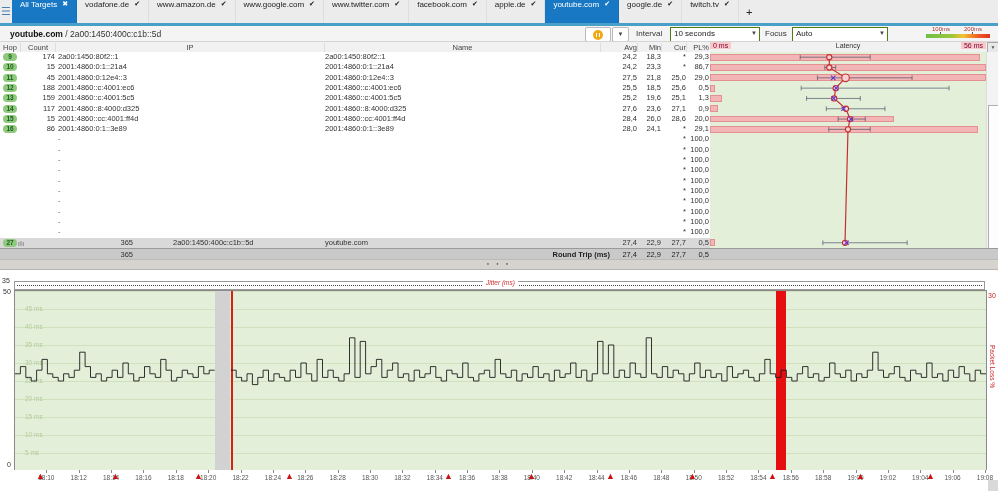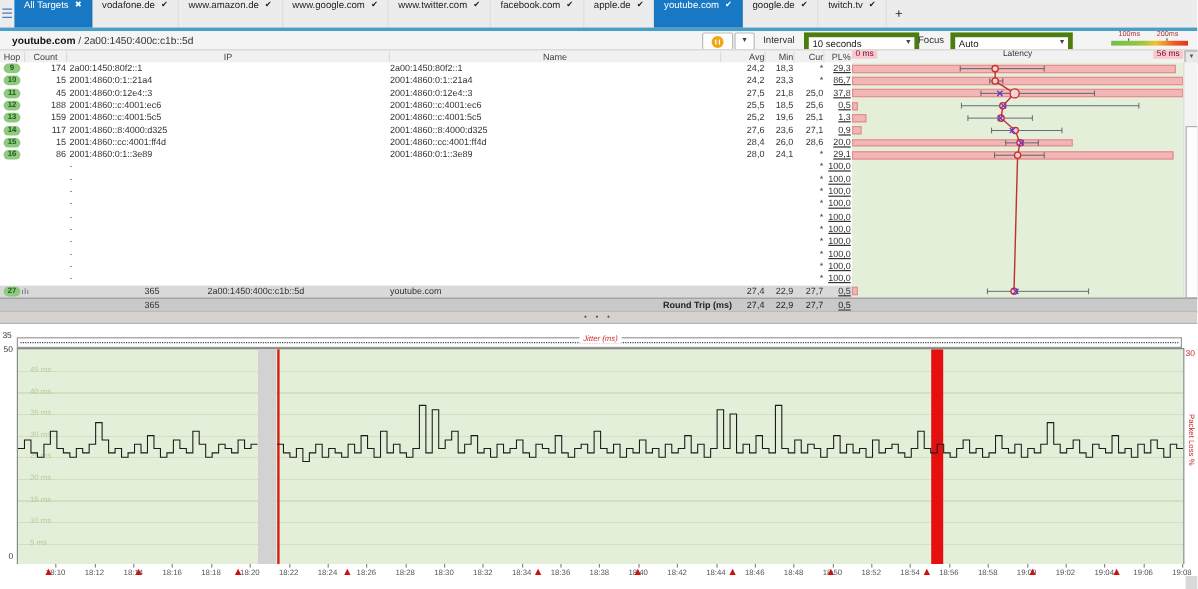--- a/index.html
+++ b/index.html
@@ -14,42 +14,42 @@
   .tab-plus{display:flex;align-items:center;padding:0 7px;font-size:11px;color:#222;cursor:pointer;}
   
   .toolbar{position:absolute;left:0;top:26px;width:998px;height:15px;background:#f4f4f4;}
   .target-title{position:absolute;left:10px;top:3px;font-size:8.5px;color:#333;}
   .target-title b{color:#111;}
   .pausebtn{position:absolute;left:585px;top:1px;width:24px;height:13px;background:#fff;border:1px solid #bbb;border-radius:2px;display:flex;align-items:center;justify-content:center;cursor:pointer;}
   .pausecircle{width:10px;height:10px;border-radius:50%;background:#f0a818;display:flex;align-items:center;justify-content:center;gap:1.5px;}
   .pausecircle i{display:block;width:1.5px;height:4px;background:#fff;}
   .caretbtn{position:absolute;left:612px;top:1px;width:15px;height:13px;background:#fff;border:1px solid #bbb;border-radius:2px;font-size:6px;color:#444;text-align:center;line-height:12px;cursor:pointer;}
   .tb-label{position:absolute;top:3px;font-size:8px;color:#333;}
-  .tb-select{position:absolute;top:1px;height:11px;background:#fff;border:4px solid #4d7c0f;font-size:8px;color:#222;padding:1px 3px;cursor:pointer;}
+  .tb-select{position:absolute;top:1px;height:11px;background:#fff;border:1px solid #4d7c0f;font-size:8px;color:#222;padding:1px 3px;cursor:pointer;}
   .tb-select .sel-caret{position:absolute;right:2px;top:2px;font-size:6px;color:#444;}
   .legend{position:absolute;left:926px;top:1px;width:64px;height:12px;}
   .legend .bar{position:absolute;left:0;top:7px;width:64px;height:4px;background:linear-gradient(to right,#6fbf45 0%,#9cc63c 40%,#f2c232 58%,#ef5a23 82%,#e03222 100%);}
   .legend .l1{position:absolute;left:6px;top:-1px;font-size:6px;color:#a33;}
   .legend .l2{position:absolute;left:38px;top:-1px;font-size:6px;color:#a33;}
   .legend .t1{position:absolute;left:14px;top:5px;width:1px;height:2px;background:#555;}
   .legend .t2{position:absolute;left:46px;top:5px;width:1px;height:2px;background:#555;}
   
   .thead{position:absolute;left:0;top:41px;width:998px;height:11px;background:#f1f1f1;border-top:1px solid #d5d5d5;border-bottom:1px solid #cfcfcf;font-size:7.5px;color:#444;}
   .hcell{position:absolute;top:1px;height:9px;line-height:9px;border-right:1px solid #ddd;}
   .tbody{position:absolute;left:0;top:52px;width:998px;height:196px;background:#fff;}
   .row{position:absolute;left:0;width:998px;height:10.31px;line-height:10.31px;font-size:7.5px;}
   .row.sel{background:#d9d9d9;width:710px;}
   .c-hop{position:absolute;left:3px;top:1px;width:14px;height:8px;border-radius:5px;background:#8fc97e;color:#1d5e1d;font-size:6.5px;font-weight:bold;text-align:center;line-height:8.5px;}
   .c-count{position:absolute;left:20px;width:35px;text-align:right;color:#333;}
   .c-ip{position:absolute;left:58px;color:#333;}
   .c-name{position:absolute;left:325px;color:#333;}
   .c-avg{position:absolute;left:600px;width:37px;text-align:right;}
   .c-min{position:absolute;left:625px;width:36px;text-align:right;}
   .c-cur{position:absolute;left:650px;width:36px;text-align:right;}
-  .c-pl{position:absolute;left:670px;width:39px;text-align:right;text-decoration:underline;}
+  .c-pl{position:absolute;left:670px;width:39px;text-align:right;}
   .c-dash{position:absolute;left:58px;color:#666;}
   .mini-graph-ic{position:absolute;left:18px;top:1px;font-size:6.5px;color:#555;letter-spacing:0.5px;}
   
   .latcol{position:absolute;left:710px;top:52px;width:276px;height:196px;background:#e4efda;overflow:hidden;}
   .latbar{position:absolute;left:0;height:6.8px;background:#f3b5b5;border:1px solid #e29090;box-sizing:border-box;}
   .latsvg{position:absolute;left:0;top:0;}
   .lathead{position:absolute;left:710px;top:41px;width:276px;height:11px;font-size:7px;color:#444;}
   .lathead .lmin{position:absolute;left:0;top:1px;background:#f6caca;padding:0 3px;color:#803;}
   .lathead .lmax{position:absolute;right:0;top:1px;background:#f6caca;padding:0 3px;color:#803;}
   .lathead .ltitle{position:absolute;left:0;width:276px;text-align:center;top:1px;color:#333;}
@@ -198,21 +198,21 @@
         <span class="c-pl">86,7</span>
       </div>
       <div class="row" style="top: 20.62px;">
         <span class="c-hop">11</span>
         <span class="c-count">45</span>
         <span class="c-ip">2001:4860:0:12e4::3</span>
         <span class="c-name">2001:4860:0:12e4::3</span>
         <span class="c-avg">27,5</span>
         <span class="c-min">21,8</span>
         <span class="c-cur">25,0</span>
-        <span class="c-pl">37,8</span>
+        <span class="c-pl">29,0</span>
       </div>
       <div class="row" style="top: 30.93px;">
         <span class="c-hop">12</span>
         <span class="c-count">188</span>
         <span class="c-ip">2001:4860::c:4001:ec6</span>
         <span class="c-name">2001:4860::c:4001:ec6</span>
         <span class="c-avg">25,5</span>
         <span class="c-min">18,5</span>
         <span class="c-cur">25,6</span>
         <span class="c-pl">0,5</span>

